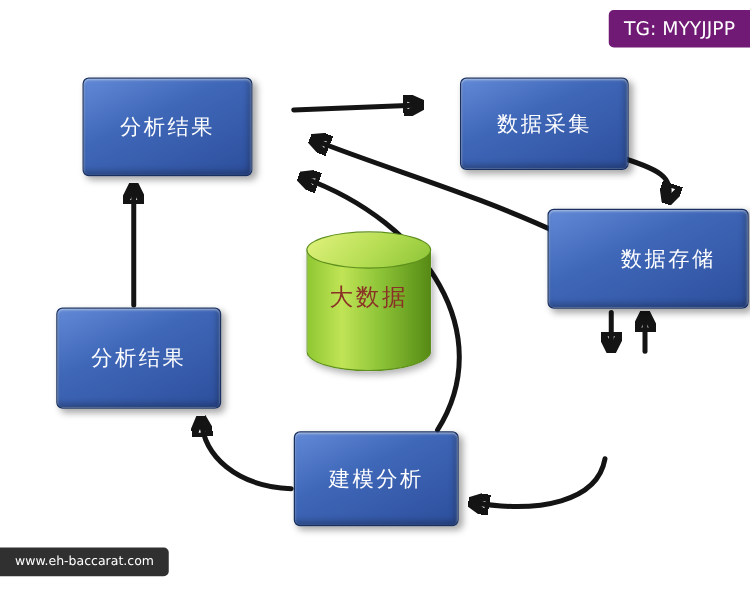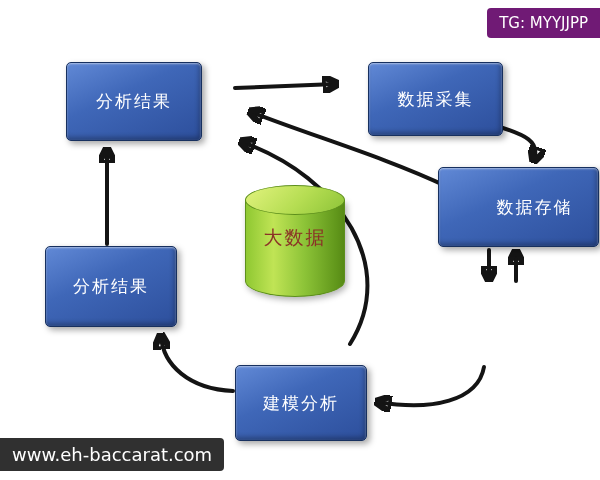--- a/index.html
+++ b/index.html
@@ -16,21 +16,21 @@
     background:linear-gradient(155deg,#6189d6 0%, #3f67b8 40%, #2d4f9c 100%);
     border:1px solid #17305f; border-radius:5px;
     box-shadow: inset 0 1px 2px rgba(255,255,255,.5),
                 inset -2px -3px 5px rgba(0,0,0,.28),
                 3px 3px 6px rgba(0,0,0,.35);
   }
   .n-discover { left:66px;  top:62px;  width:134px; height:77px; }
   .n-collect  { left:355px; top:62px;  width:133px; height:72px;margin-left:13px; }
   .n-storage  { left:438px; top:167px; width:127px; height:78px;padding-left:32px; }
   .n-model    { left:438px; top:285px; width:127px; height:80px; }
-  .n-modelana { left:235px; top:345px; width:130px; height:74px;margin-top:20px; }
+  .n-modelana { left:235px; top:345px; width:130px; height:74px; }
   .n-result   { left:45px;  top:246px; width:130px; height:79px; }
 
   
   .cylinder { position:absolute; left:245px; top:185px; width:100px; height:112px; }
   .cyl-body {
     position:absolute; left:0; right:0; top:15px; bottom:0;
     background:linear-gradient(90deg,#8fc832 0%, #c0e455 28%, #8cc337 60%, #61971b 92%, #578a15 100%);
     border:1px solid #5d8f1c; border-top:none;
     border-radius:0 0 50px 50px / 0 0 16px 16px;
     box-shadow:2px 3px 6px rgba(0,0,0,.3);
@@ -49,21 +49,21 @@
   
   svg.arrows { position:absolute; left:0; top:0; width:600px; height:480px; pointer-events:none; }
   svg.arrows path, svg.arrows line { stroke:#141414; stroke-width:4; fill:none; stroke-linecap:round; }
 
   
   .badge {
     position:absolute; color:#ffffff; background:#3a3a3a;
     font-size:15px; padding:6px 12px; white-space:nowrap;
   }
   .badge-top { top:8px; right:0; border-radius:4px 0 0 4px; background:#701a75; }
-  .badge-bottom { left:0; top:438px; border-radius:0 4px 4px 0; background:#303030; font-size:18px; }
+  .badge-bottom { left:0; top:438px; border-radius:0 4px 4px 0; background:#303030; font-size:10px; }
 </style>
 </head>
 <body>
 
 <div class="stage">
 
   <svg class="arrows" viewBox="0 0 600 480">
     <defs>
       <marker id="ah" viewBox="0 0 10 10" refX="8" refY="5" markerWidth="4.2" markerHeight="4.2" orient="auto-start-reverse">
         <path d="M0,0 L10,5 L0,10 z" fill="#141414" stroke="none"></path>

